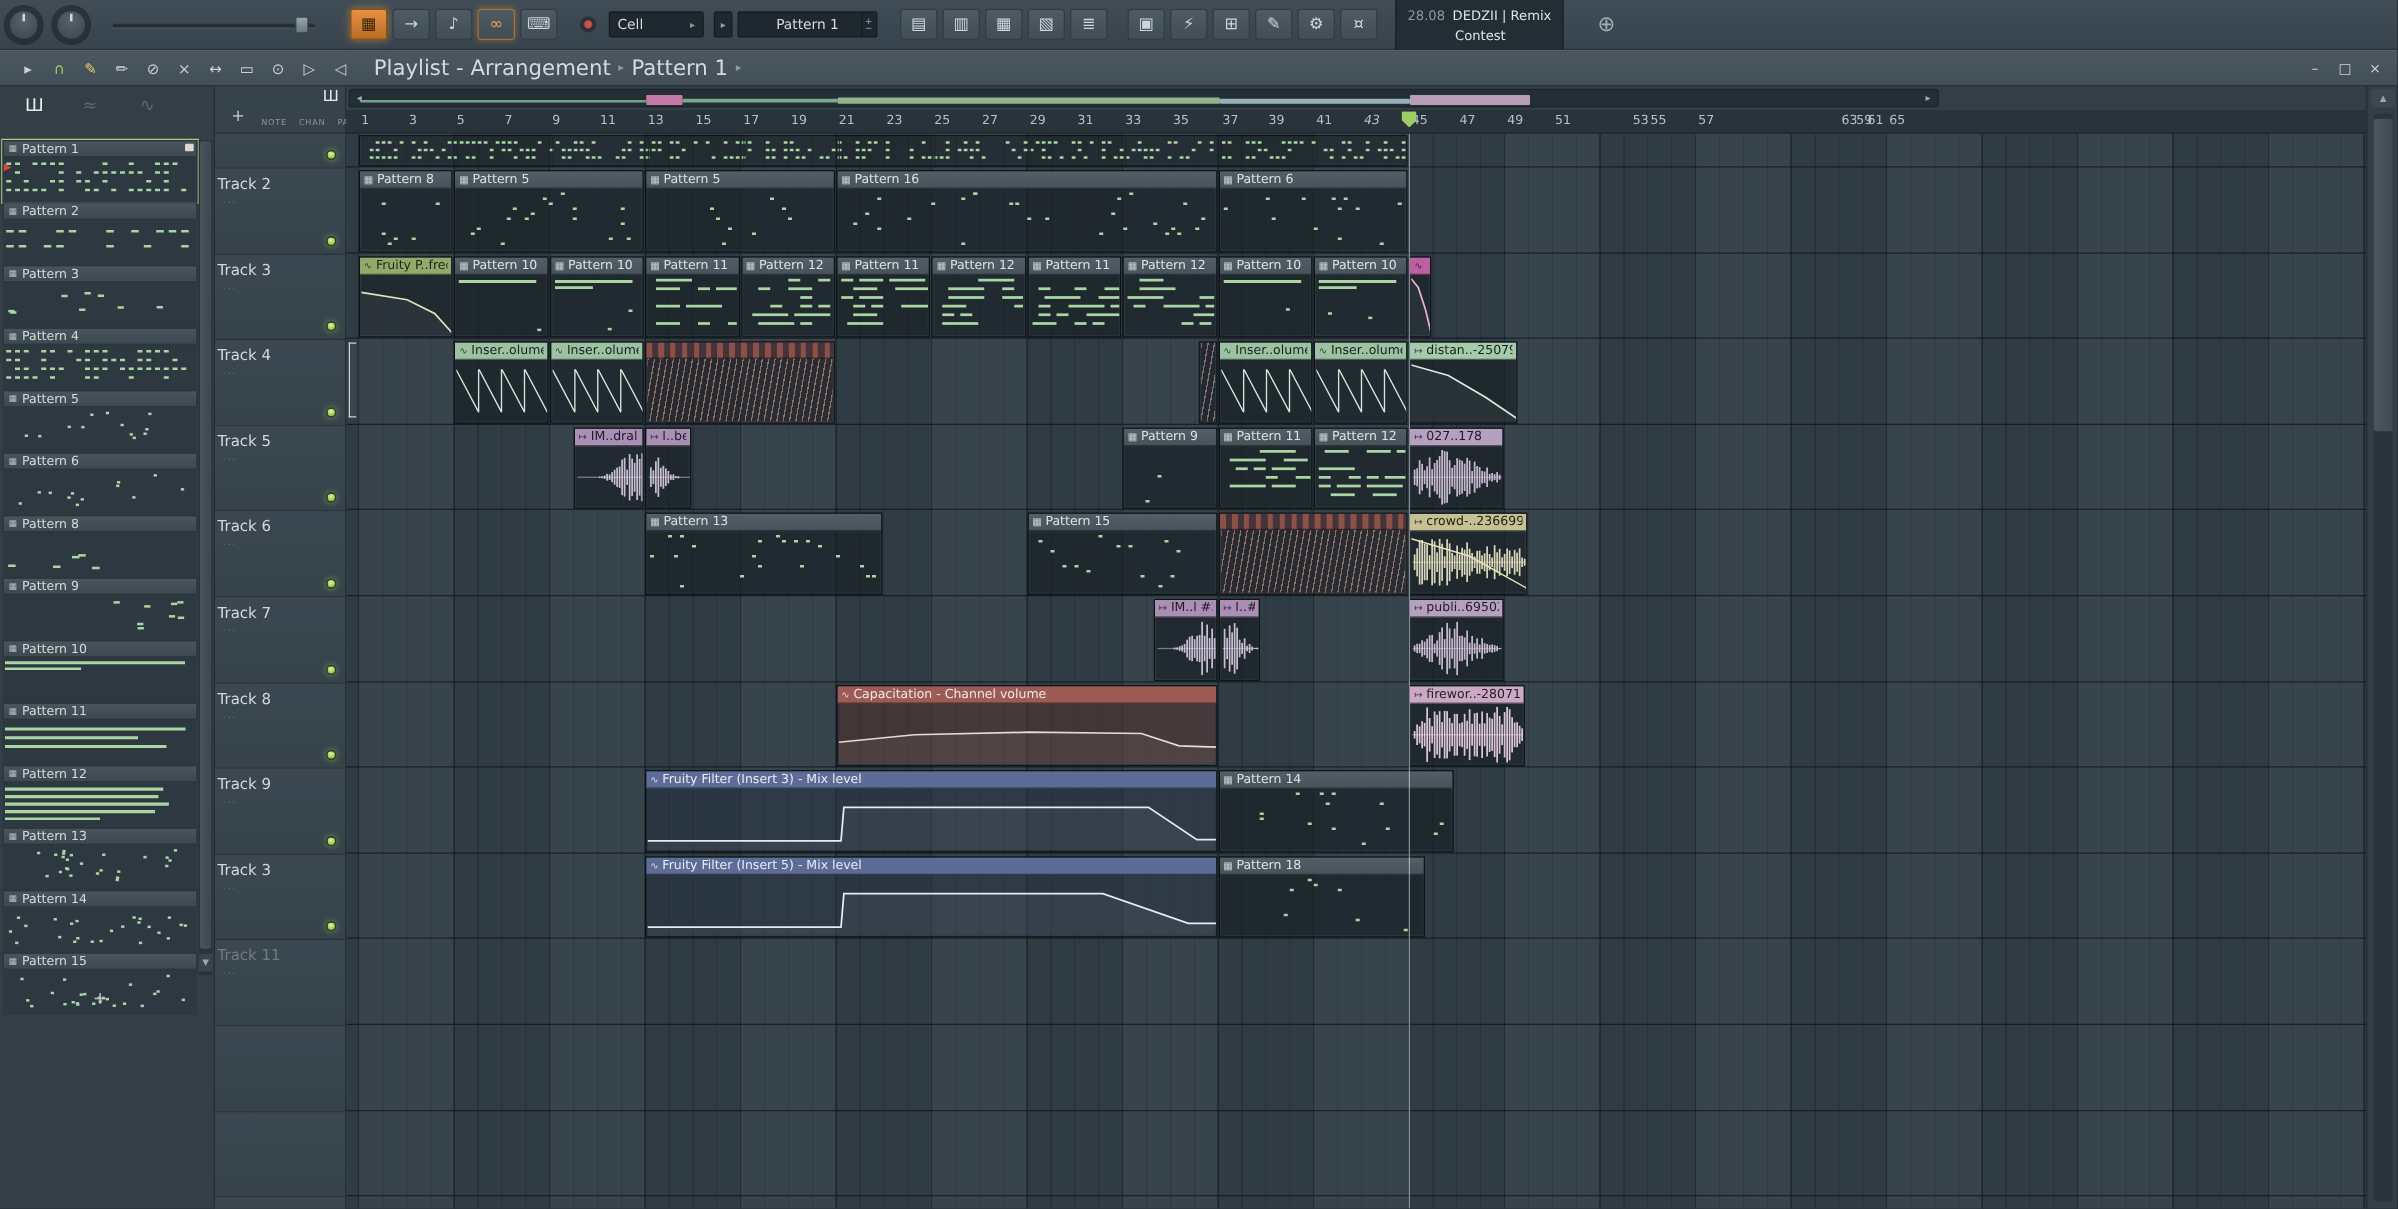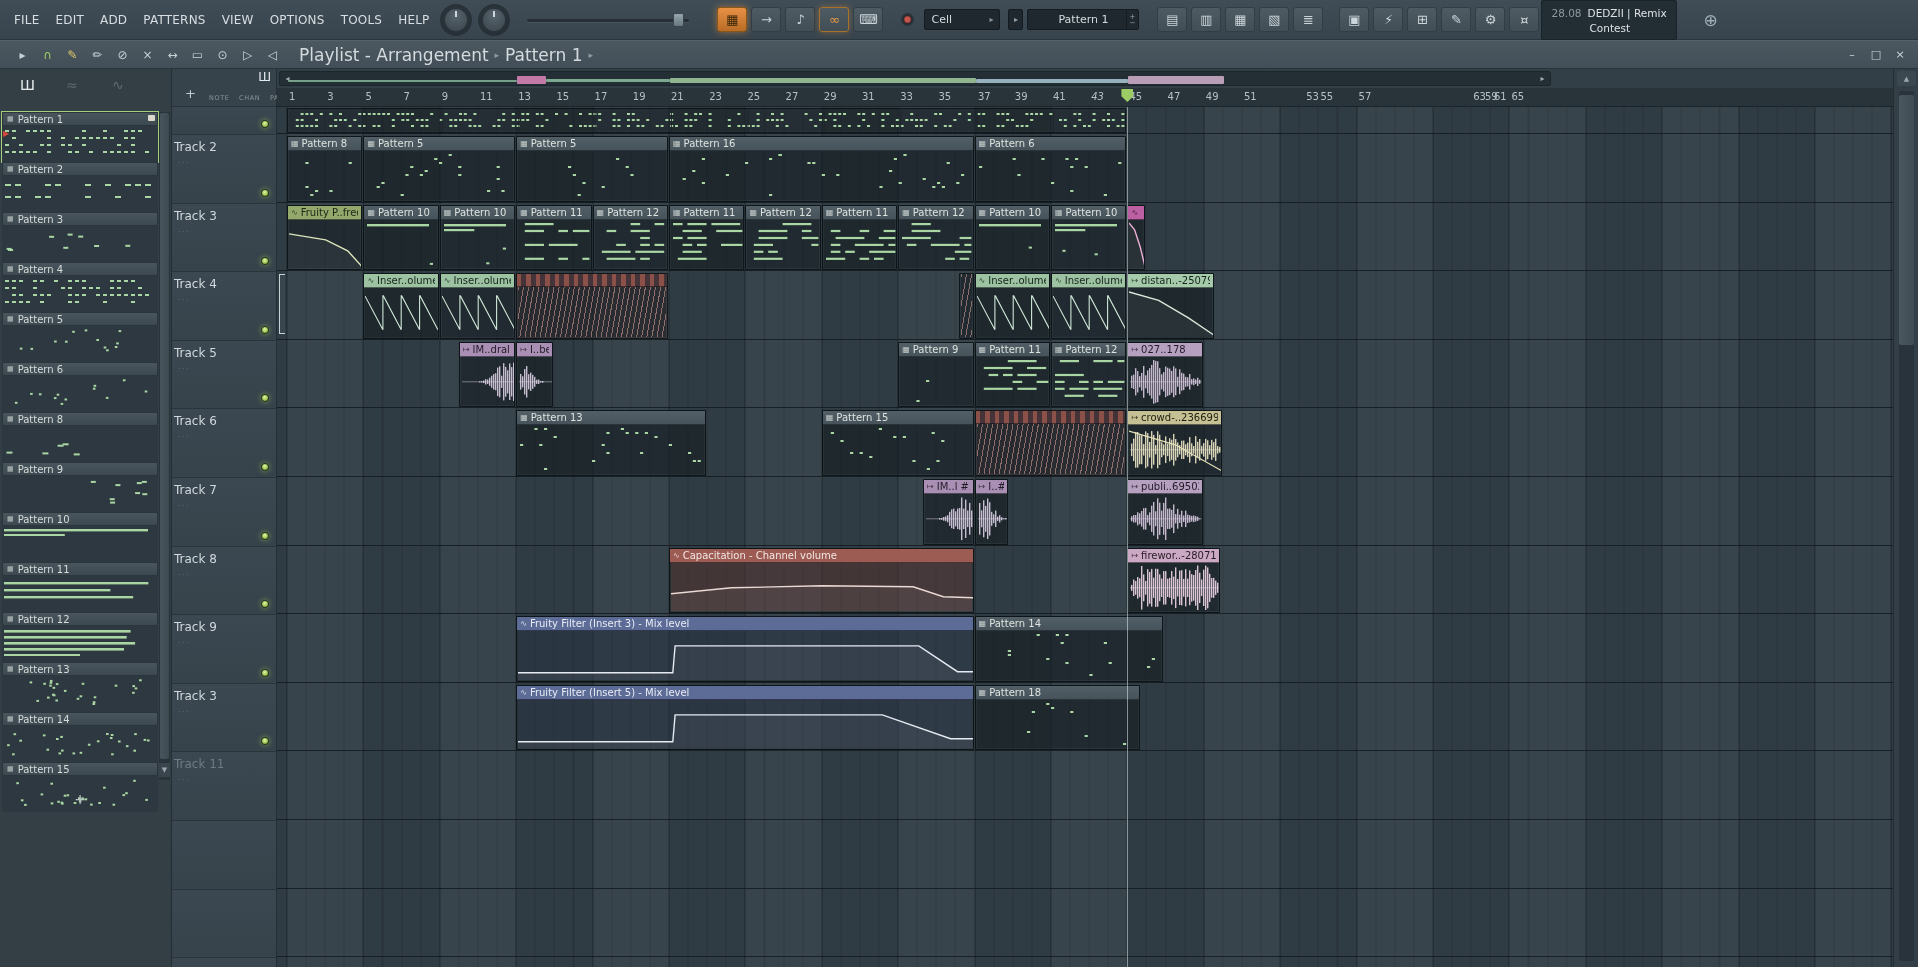--- a/index.html
+++ b/index.html
@@ -26,21 +26,21 @@
 .rec{width:13px;height:13px;border-radius:50%;margin:0 10px 0 16px;flex:0 0 auto;
   background:radial-gradient(circle,#c7544a 0 40%,#35262a 62%);border:2px solid #29333a}
 .valbox{height:21px;background:#1f282e;border:1px solid #141c21;border-radius:2px;color:#d5dce0;
   font-size:11px;display:flex;align-items:center;padding:0 6px;flex:0 0 auto}
 .valbox.cell{width:76px;justify-content:space-between;margin-right:8px}
 .valbox.mini{width:15px;justify-content:center;color:#93a0a7;font-size:8px;margin-right:4px}
 .valbox.pattern{width:112px;justify-content:center;position:relative;margin-right:2px}
 .varrow{font-size:8px;color:#8b979e}
 .spin{position:absolute;right:1px;top:0;bottom:0;width:11px;display:flex;flex-direction:column;align-items:center;justify-content:center;
   font-size:7px;color:#9aa6ad;line-height:6px;border-left:1px solid #141c21}
-.infobox{background:#232d34;border:1px solid #19232a;border-radius:2px;padding:4px 9px;line-height:13px;margin-left:0;min-width:132px;flex:0 0 auto}
+.infobox{background:#232d34;border:1px solid #19232a;border-radius:2px;padding:4px 9px;line-height:13px;margin-left:12px;min-width:132px;flex:0 0 auto}
 .t-time{font-size:10.5px;color:#8d99a0;margin-right:6px}
 .t-title{font-size:10.5px;color:#dde3e6}
 .t-line2{padding-left:38px}
 .globe{width:20px;height:20px;margin-left:24px;color:#9fb0b8;font-size:17px;line-height:20px;text-align:center;flex:0 0 auto}
 
 .toolbar2{position:absolute;left:0;top:40px;right:0;height:29px;background:linear-gradient(#4b5860,#434f58);
   border-top:1px solid #55626a;border-bottom:1px solid #29333a;display:flex;align-items:center;padding-left:10px;z-index:20}
 #row2-icons{display:flex;align-items:center}
 .t2i{width:23px;height:21px;margin:0 1px;display:flex;align-items:center;justify-content:center;font-size:12px;color:#c8d2d7}
 .breadcrumb{display:flex;align-items:center;margin-left:14px}
@@ -111,30 +111,20 @@
   display:flex;align-items:center;justify-content:center;border-radius:2px}
 .vs-track{position:absolute;left:5px;top:22px;width:15px;bottom:6px;background:#29333b;border-radius:2px}
 .vs-handle{position:absolute;left:5px;top:26px;width:15px;height:250px;background:linear-gradient(90deg,#4b575f,#404c54);border-radius:2px}
 svg{display:block}
 </style>
 </head>
 <body>
 
 <div class="app">
   <div class="menubar">
-    <div id="menus">
-        <div class="menu">FILE</div>
-        <div class="menu">EDIT</div>
-        <div class="menu">ADD</div>
-        <div class="menu">PATTERNS</div>
-        <div class="menu">VIEW</div>
-        <div class="menu">OPTIONS</div>
-        <div class="menu">TOOLS</div>
-        <div class="menu">HELP</div>
-      </div>
     <div class="knob-well">
         <div class="knob"></div>
       </div>
     <div class="knob-well">
         <div class="knob"></div>
       </div>
     <div class="slider">
       <div class="strack"></div>
       <div class="sthumb" id="slider-thumb" style="left: calc(95% - 8px);"></div>
     </div>

